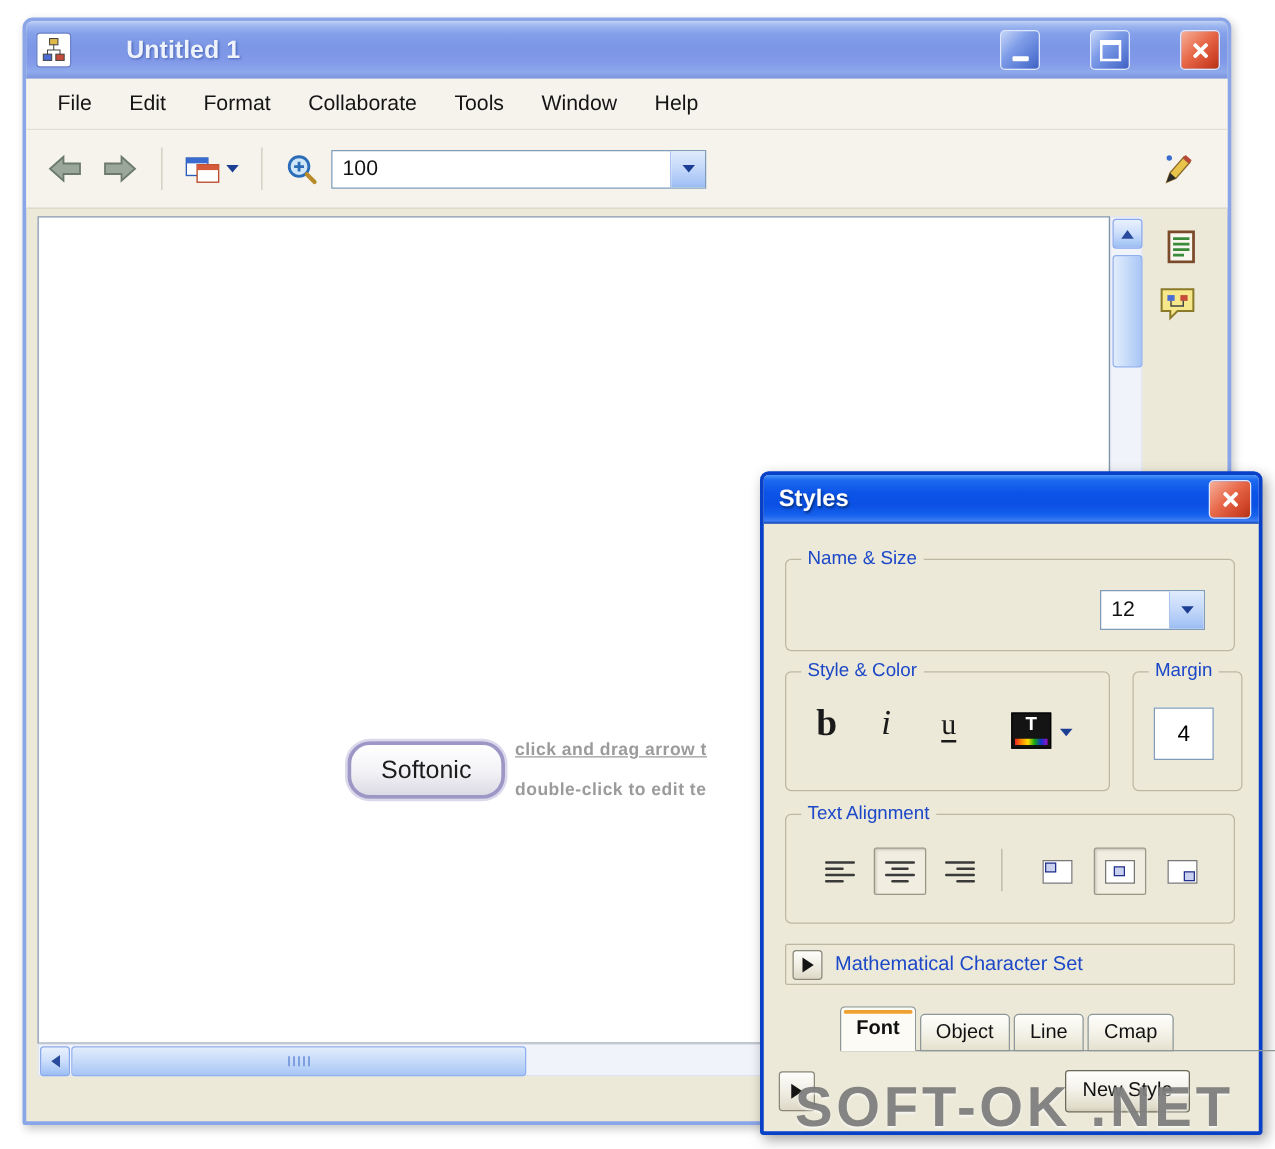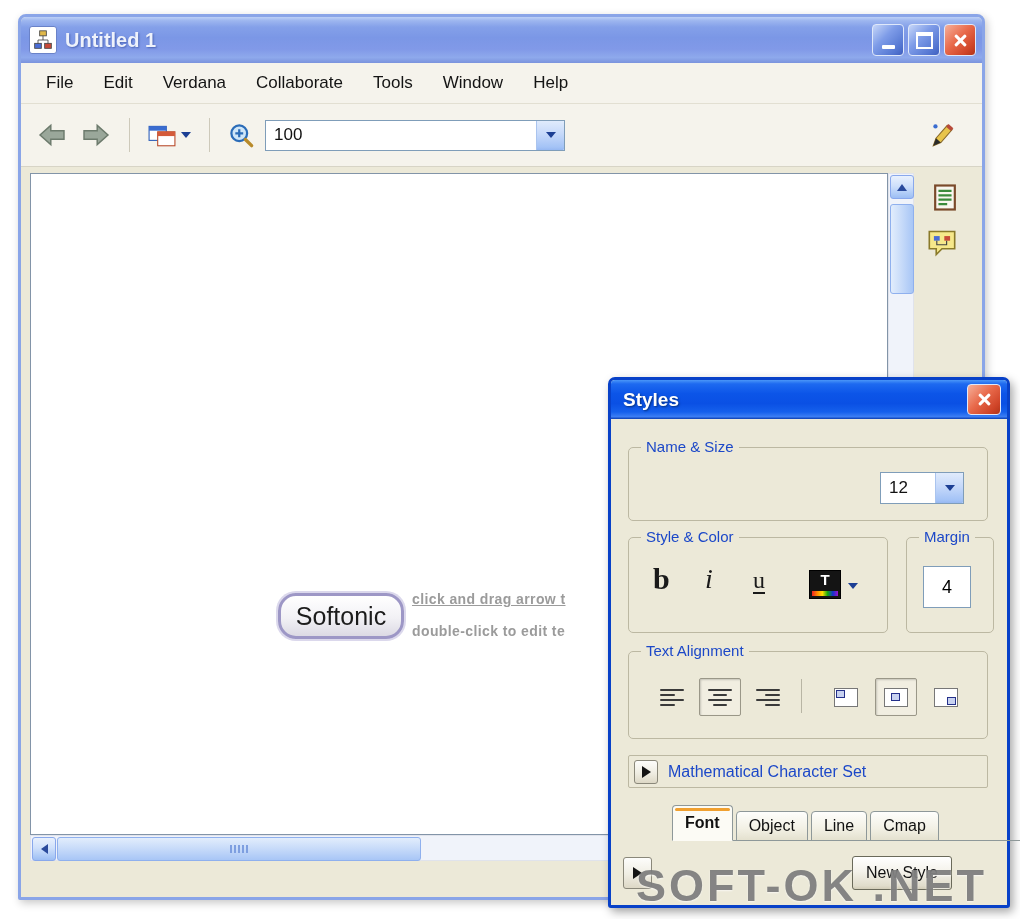--- a/index.html
+++ b/index.html
@@ -2,21 +2,21 @@
 <html><head>
 <meta charset="utf-8">
 <style>
   html,body{margin:0;padding:0;width:1020px;height:919px;background:#ffffff;overflow:hidden;
     font-family:"Liberation Sans",sans-serif;-webkit-font-smoothing:antialiased;}
 
   
   #main-window{position:absolute;left:18px;top:14px;width:961px;height:880px;background:#ece9d8;
     border:3px solid #8aa5e8;border-radius:8px 8px 2px 2px;box-shadow:2px 3px 8px rgba(0,0,0,.22);z-index:1;}
   .titlebar{height:46px;border-radius:5px 5px 0 0;display:flex;align-items:center;padding:0 6px 0 8px;
-    background:linear-gradient(180deg,#bdd0f6 0%,#9db6ef 8%,#84a0e9 22%,#7b97e6 45%,#8199e8 70%,#8ea9ec 88%,#7b93dd 100%);}
+    background:linear-gradient(180deg,#bdd0f6 0%,#9db6ef 8%,#84a0e9 22%,#7b97e6 45%,#8199e8 70%,#8ea9ec 88%,#7b93dd 100%);gap:36px;}
   .app-icon{width:26px;height:26px;background:#fff;border:1px solid #6a82c8;border-radius:3px;
     display:flex;align-items:center;justify-content:center;margin-right:8px;}
   .win-title{flex:1;color:#eef2fb;font-size:20px;font-weight:bold;text-shadow:1px 1px 2px #4a64b4;}
   .winbtn{width:30px;height:30px;border:1px solid #dfe8fa;border-radius:4px;margin-left:4px;
     display:flex;align-items:center;justify-content:center;cursor:pointer;}
   .winbtn.blue{background:linear-gradient(135deg,#c6d6f8 0%,#7e9ce8 40%,#5577d2 80%,#3f5fc0 100%);}
   .winbtn.red{background:linear-gradient(135deg,#f6b09a 0%,#e8694a 45%,#cf4428 80%,#b03418 100%);}
   .g-min{width:13px;height:4px;background:#fff;margin-top:14px;border-radius:1px;}
   .g-max{width:13px;height:11px;border:2px solid #fff;border-top-width:4px;background:transparent;}
   .x-icon{position:relative;width:15px;height:15px;}
@@ -37,21 +37,21 @@
     background:linear-gradient(180deg,#e0ebfc 0%,#c6d9fa 45%,#a4c3f6 90%,#96b8f2 100%);
     border-left:1px solid #aac4ee;border-radius:0 1px 1px 0;}
   .tri-down{width:0;height:0;border-left:5px solid transparent;border-right:5px solid transparent;border-top:6px solid #1c3f94;}
   .tri-right{width:0;height:0;border-top:6px solid transparent;border-bottom:6px solid transparent;border-left:9px solid #141414;}
 
   .workarea{position:absolute;left:0;top:150px;right:0;bottom:0;}
   .canvas{position:absolute;left:9px;top:6px;width:856px;height:660px;background:#fff;border:1px solid #8294a8;}
 
   .node{position:absolute;left:247px;top:419px;width:120px;height:40px;border:3px solid #9d97c6;border-radius:18px;
     background:linear-gradient(180deg,#ffffff 0%,#f2f1f5 55%,#dcdae4 100%);box-shadow:0 0 0 2px #dbd8ec;
-    display:flex;align-items:center;justify-content:center;font-size:25px;color:#1c1c1c;cursor:pointer;}
+    display:flex;align-items:center;justify-content:center;font-size:20px;color:#1c1c1c;cursor:pointer;}
   .hint{position:absolute;left:381px;color:#9b9b9b;font-weight:bold;font-size:14px;letter-spacing:.4px;white-space:nowrap;}
 
   
   .vscroll{position:absolute;left:867px;top:6px;width:26px;height:660px;background:#f0f3fa;border:1px solid #e0e3ec;box-sizing:border-box;}
   .hscroll{position:absolute;left:9px;top:668px;width:856px;height:26px;background:#f0f3fa;border:1px solid #e0e3ec;box-sizing:border-box;}
   .sbtn{position:absolute;width:22px;height:22px;border:1px solid #89a8ec;border-radius:3px;cursor:pointer;
     background:linear-gradient(180deg,#e9f1fd 0%,#cfe0fb 45%,#aac8f6 85%,#9cbdf4 100%);
     display:flex;align-items:center;justify-content:center;}
   .tri-up-s{width:0;height:0;border-left:5px solid transparent;border-right:5px solid transparent;border-bottom:7px solid #2a4a9c;}
   .tri-down-s{width:0;height:0;border-left:5px solid transparent;border-right:5px solid transparent;border-top:7px solid #2a4a9c;}
@@ -142,21 +142,21 @@
         <span class="g-max"></span>
       </div>
     <div class="winbtn red">
         <span class="x-icon"></span>
       </div>
   </div>
 
   <div class="menubar">
     <span class="menu-item">File</span>
     <span class="menu-item">Edit</span>
-    <span class="menu-item">Verdana</span>
+    <span class="menu-item">Format</span>
     <span class="menu-item">Collaborate</span>
     <span class="menu-item">Tools</span>
     <span class="menu-item">Window</span>
     <span class="menu-item">Help</span>
   </div>
 
   <div class="toolbar">
     <div class="tbtn" style="margin-right:14px;">
       <svg width="30" height="24" viewBox="0 0 24 20">
         <path d="M11 2 L2 10 L11 18 L11 13.5 L22 13.5 L22 6.5 L11 6.5 Z" fill="#9aa79a" stroke="#6c7a6c" stroke-width="1.2"></path>

